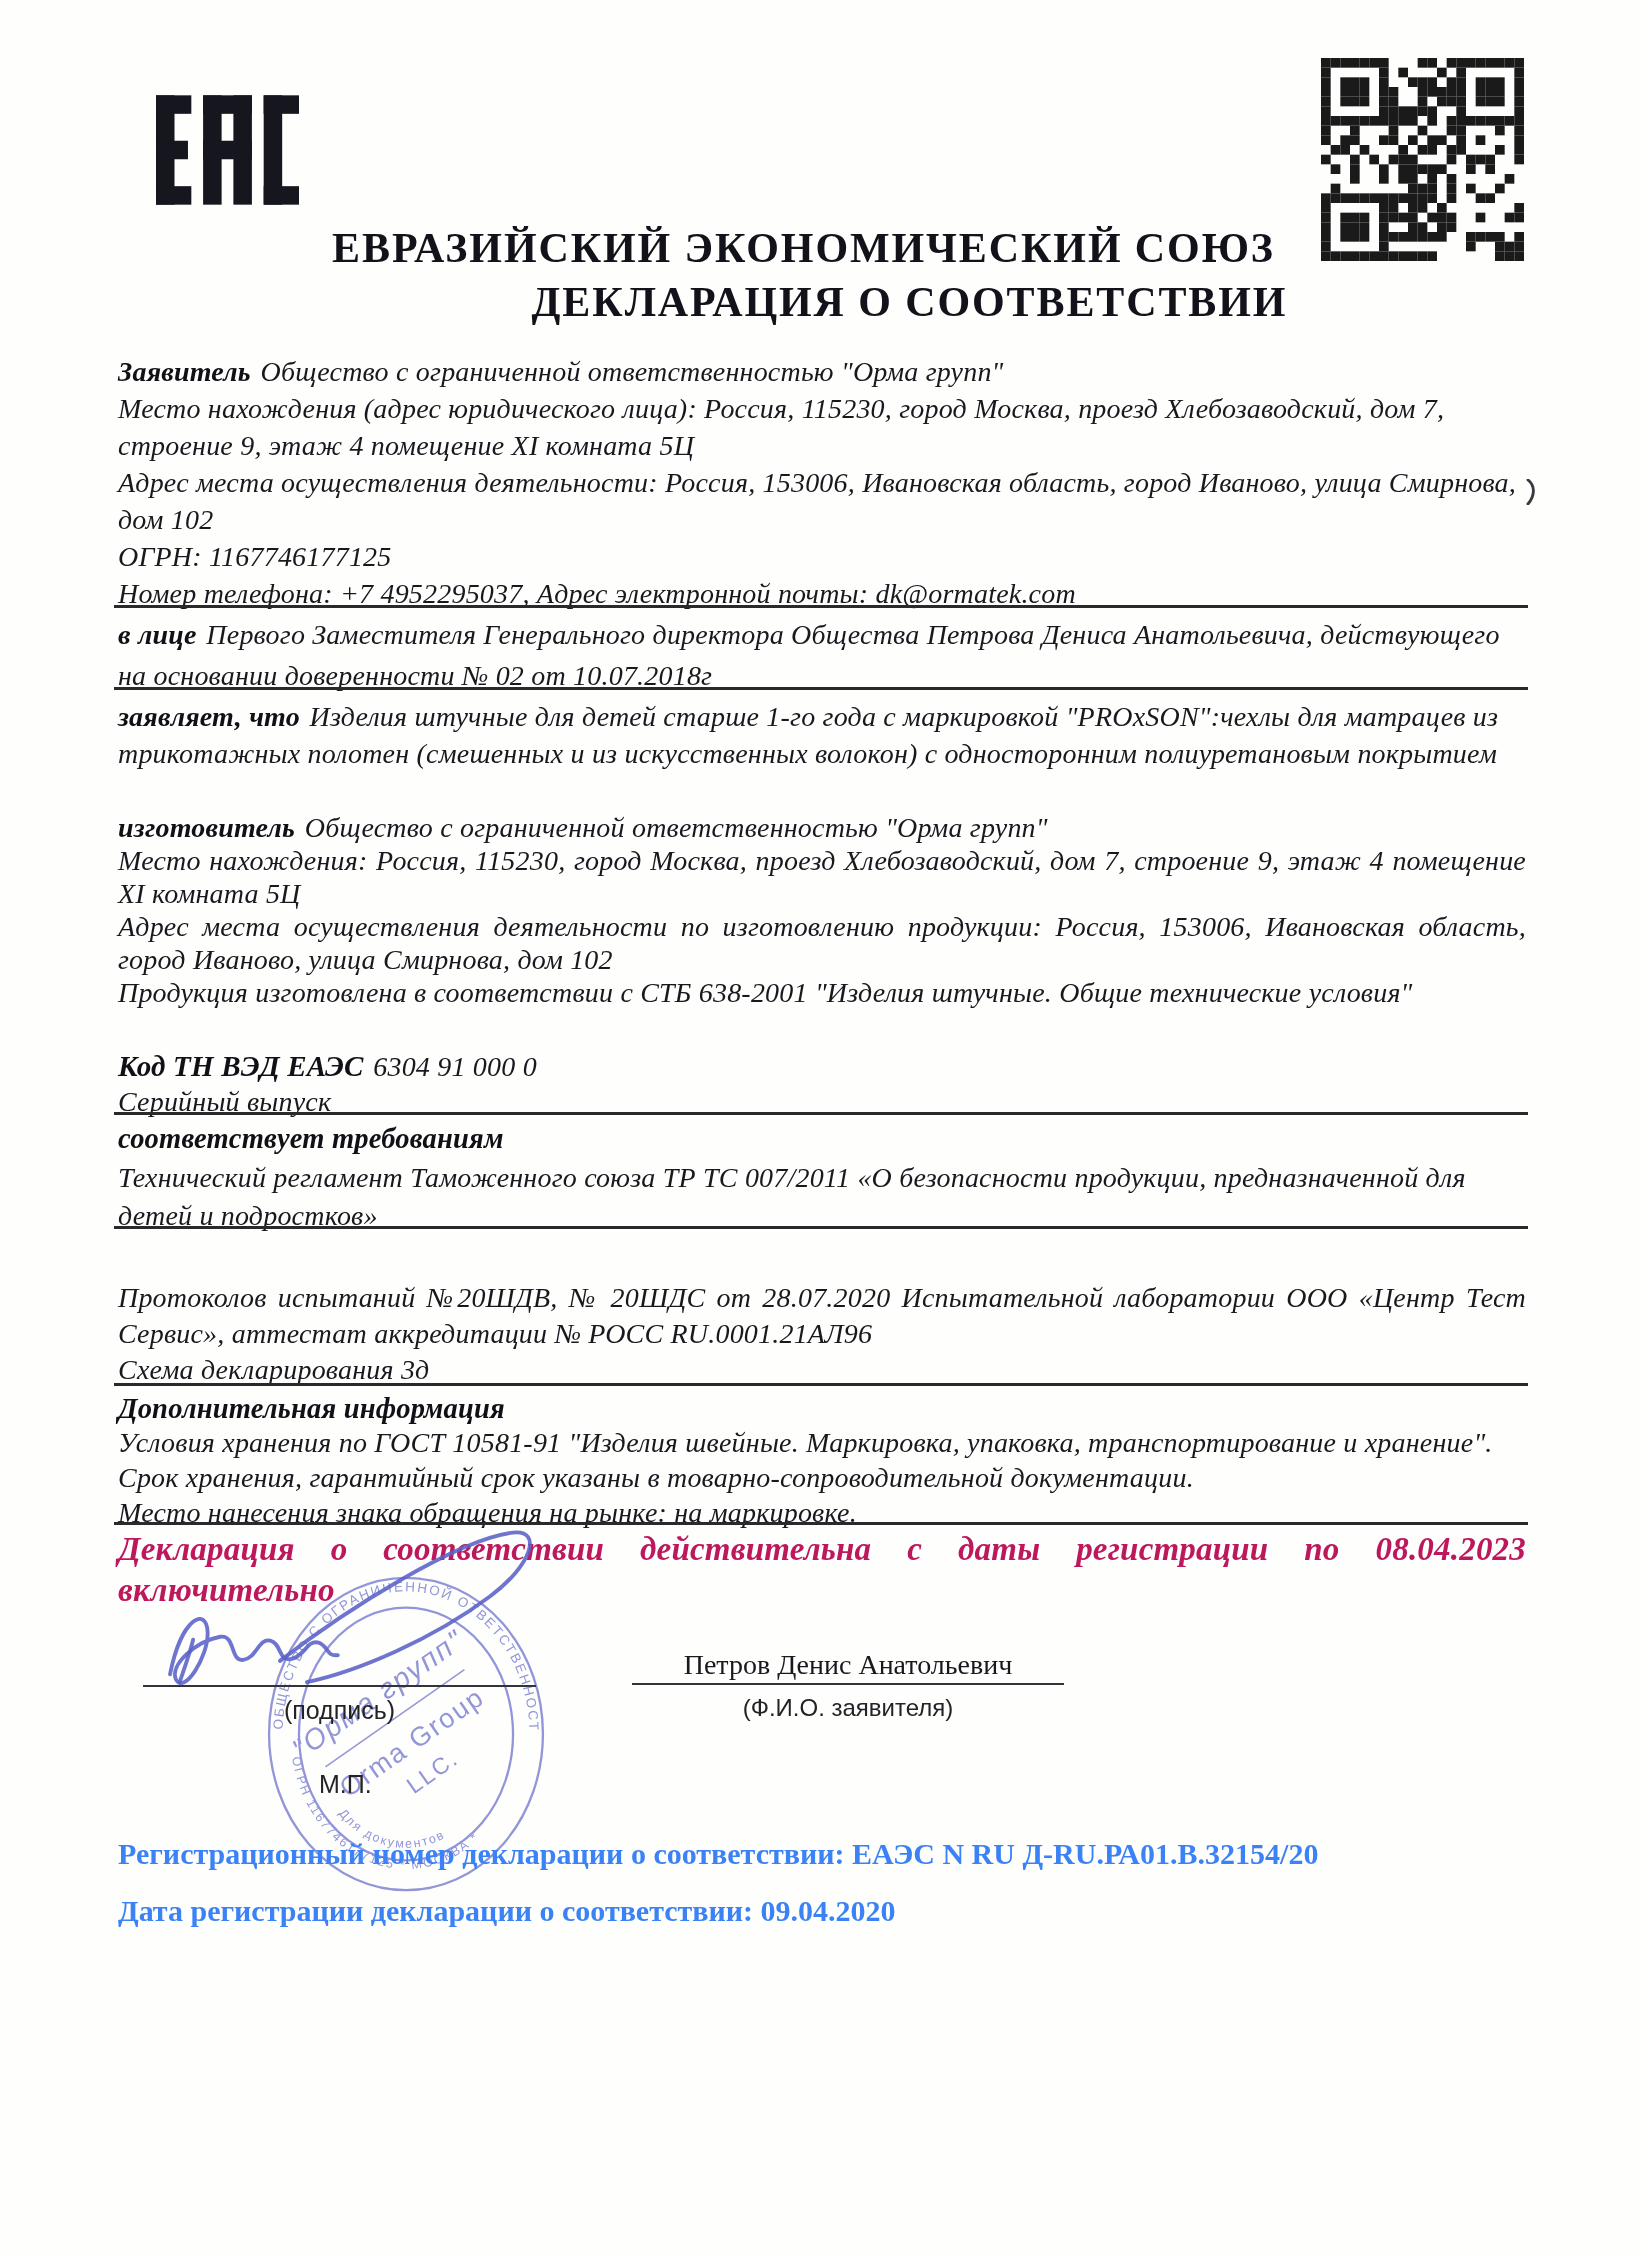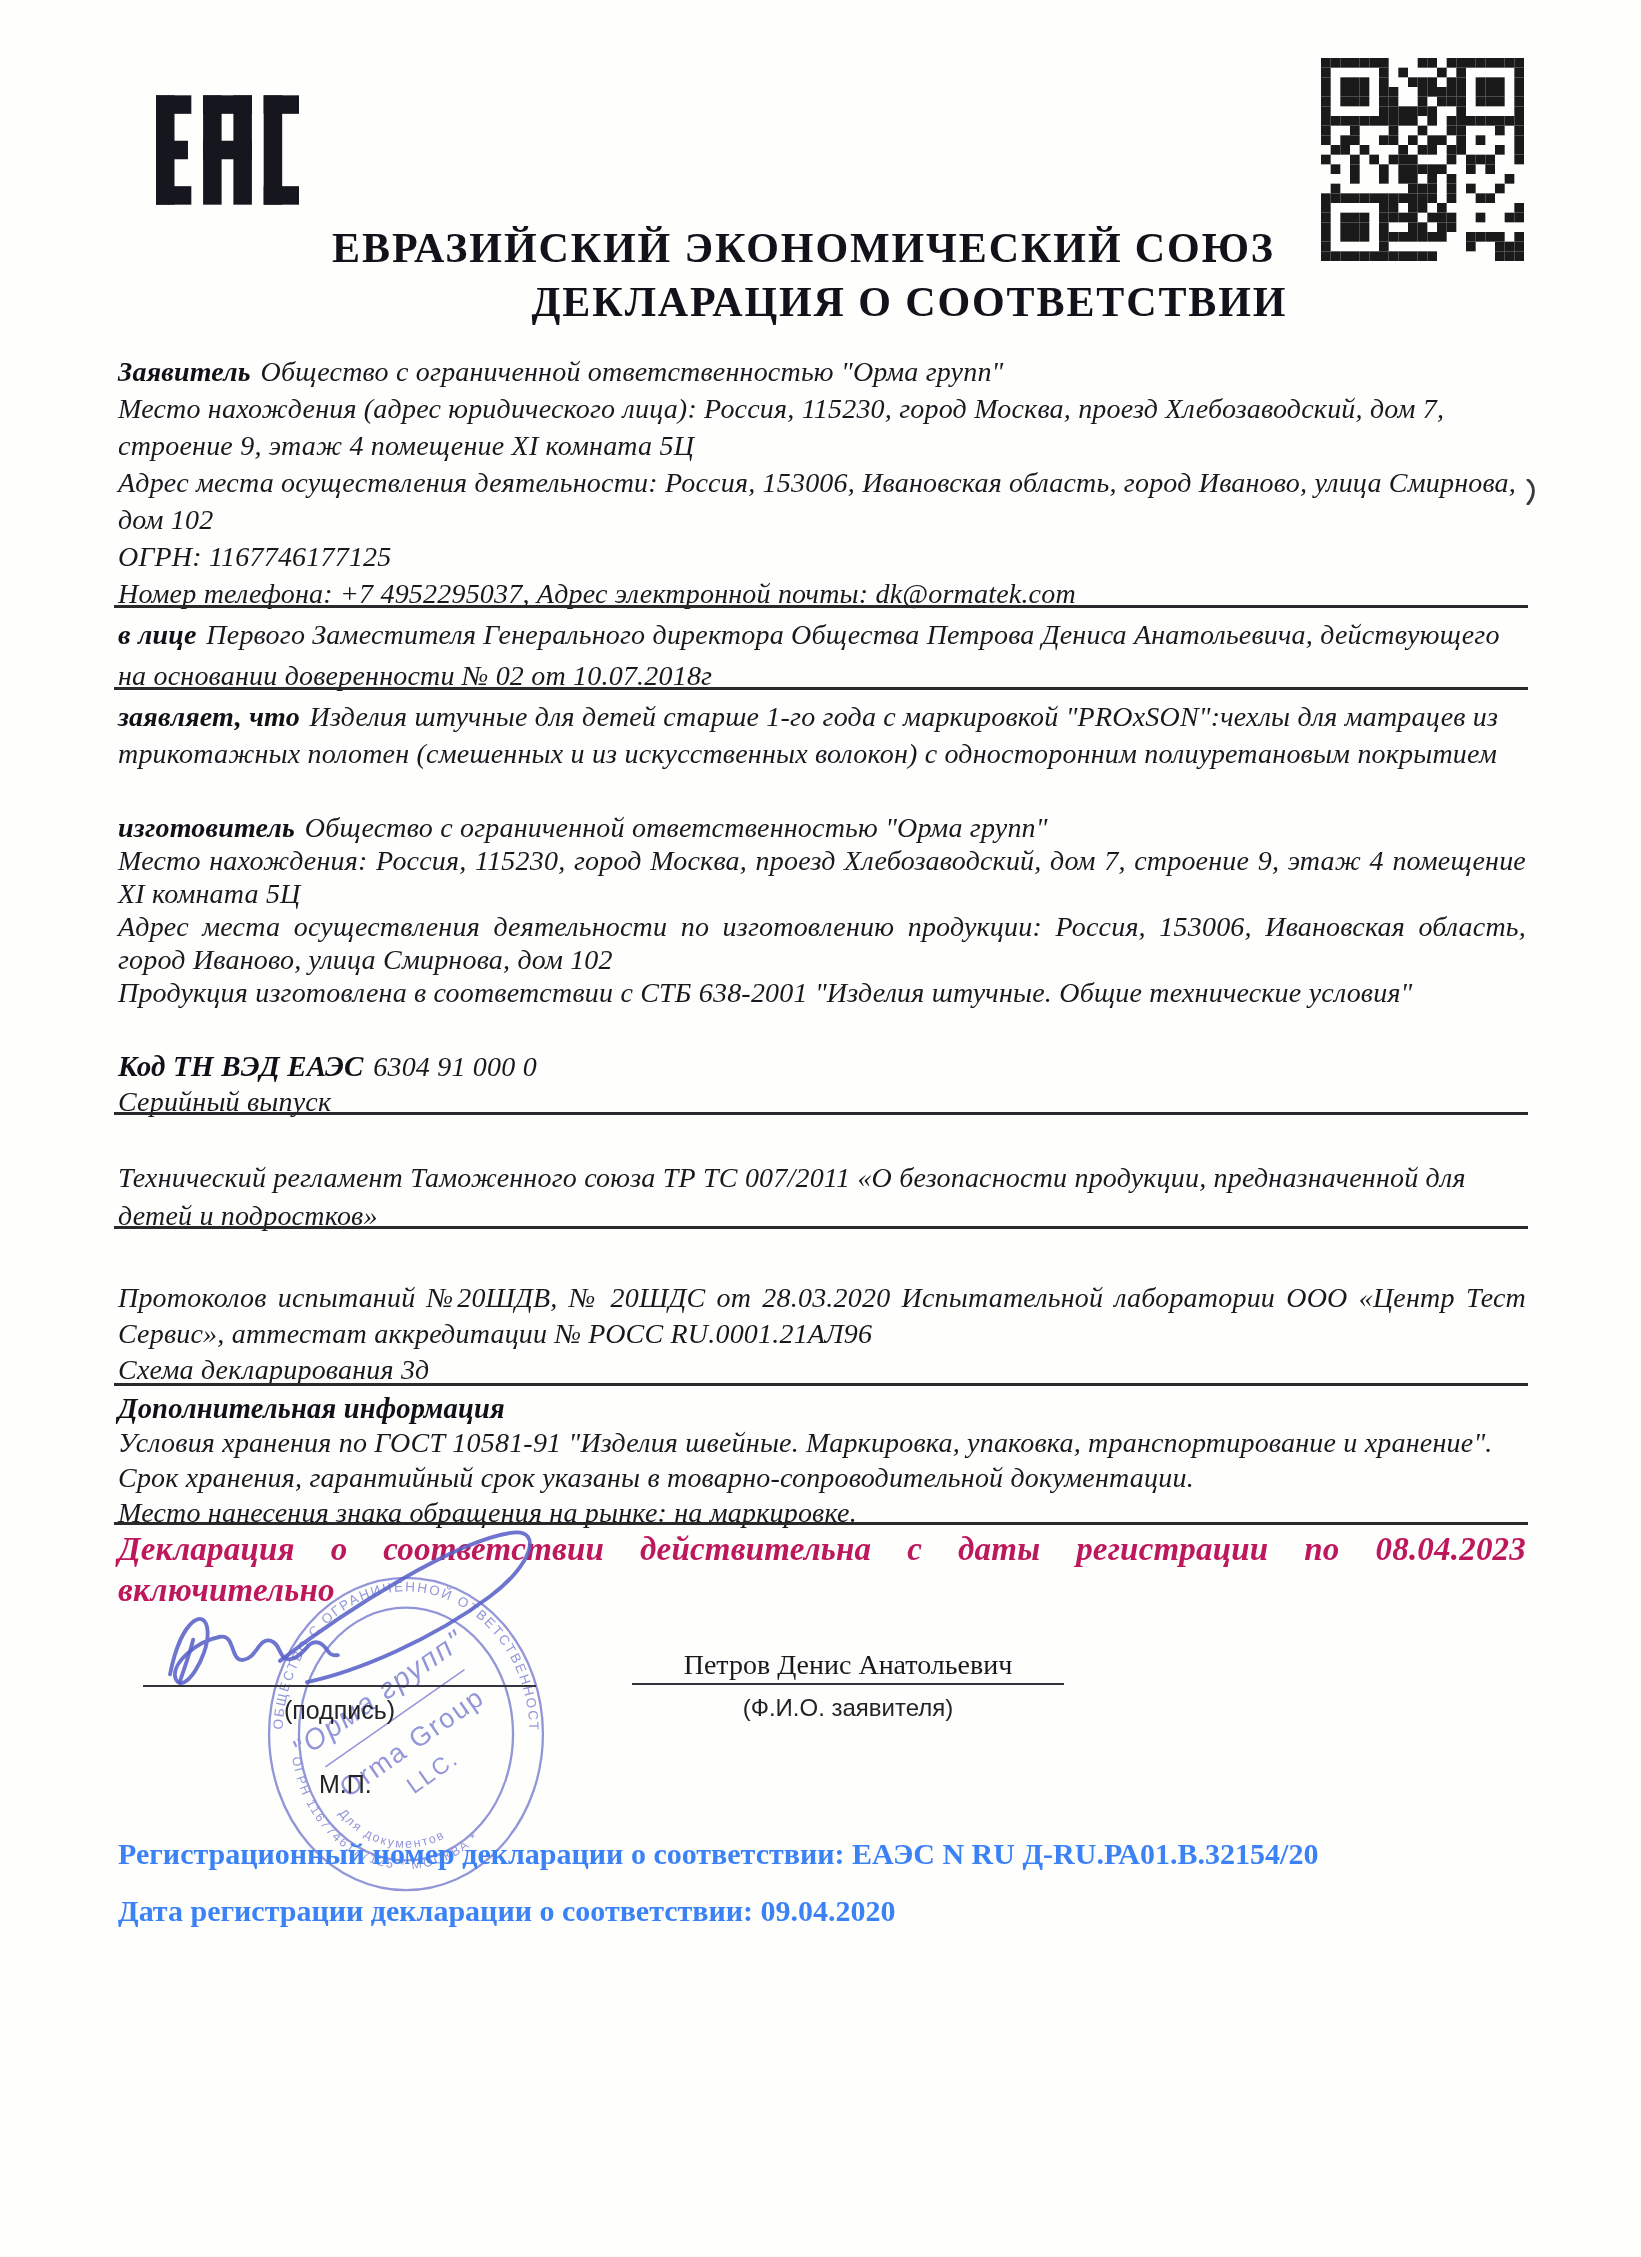--- a/index.html
+++ b/index.html
@@ -341,24 +341,25 @@
   </div>
 
   <div class="blk" style="top:1048px">
     <p><b style="font-size:29px">Код ТН ВЭД ЕАЭС</b><span>6304 91 000 0</span></p>
   </div>
   <div class="blk" style="top:1083px">
     <p>Серийный выпуск</p>
   </div>
   <div class="rule" style="top:1112px"></div>
 
+  <div class="blk h-bold" style="top:1120px">соответствует требованиям</div>
   <div class="blk" style="top:1159px;line-height:38px">Технический регламент Таможенного союза ТР ТС 007/2011 «О безопасности продукции, предназначенной для детей и подростков»</div>
   <div class="rule" style="top:1226px"></div>
 
-  <div class="blk j" style="top:1280px;line-height:36px">Протоколов испытаний №20ШДВ, № 20ШДС от 28.03.2020 Испытательной лаборатории ООО «Центр Тест Сервис», аттестат аккредитации № РОСС RU.0001.21АЛ96</div>
+  <div class="blk j" style="top:1280px;line-height:36px">Протоколов испытаний №20ШДВ, № 20ШДС от 28.07.2020 Испытательной лаборатории ООО «Центр Тест Сервис», аттестат аккредитации № РОСС RU.0001.21АЛ96</div>
   <div class="blk" style="top:1351px">Схема декларирования 3д</div>
   <div class="rule" style="top:1383px"></div>
 
   <div class="blk h-bold" style="top:1390px">Дополнительная информация</div>
   <div class="blk" style="top:1425px;line-height:35px">
     <p>Условия хранения по ГОСТ 10581-91 "Изделия швейные. Маркировка, упаковка, транспортирование и хранение". Срок хранения, гарантийный срок указаны в товарно-сопроводительной документации.</p>
     <p>Место нанесения знака обращения на рынке: на маркировке.</p>
   </div>
   <div class="rule" style="top:1522px"></div>
 

